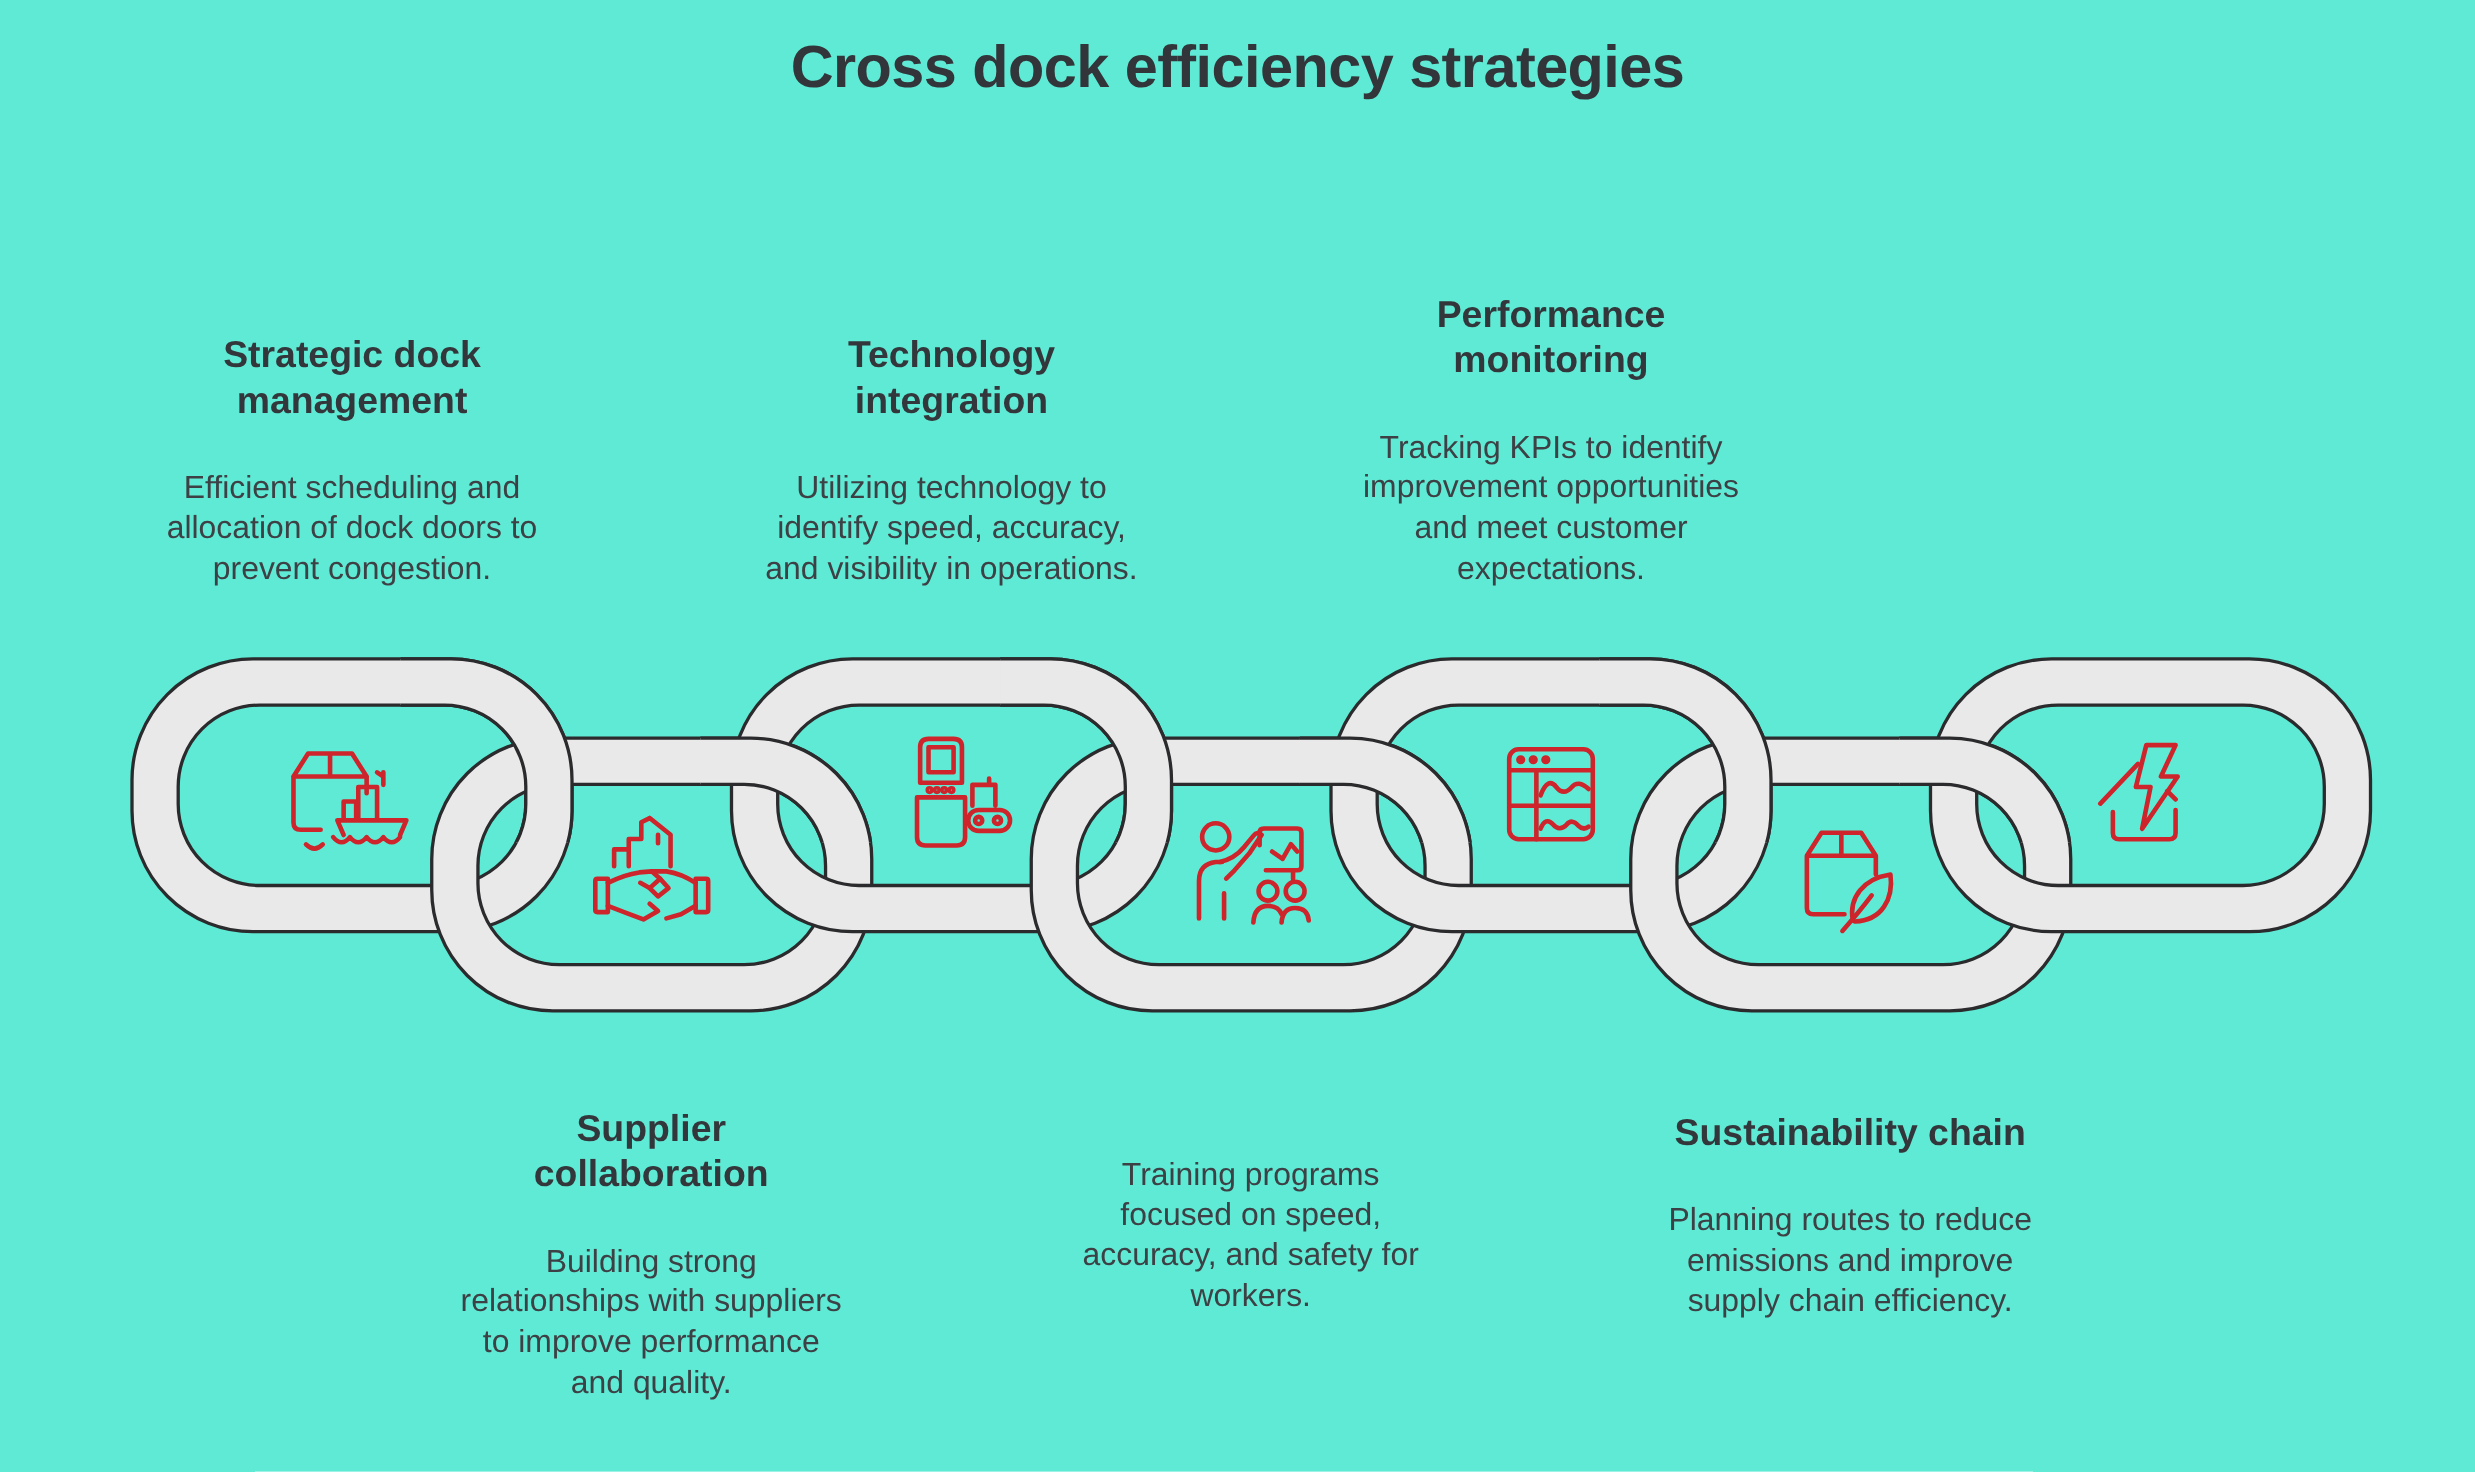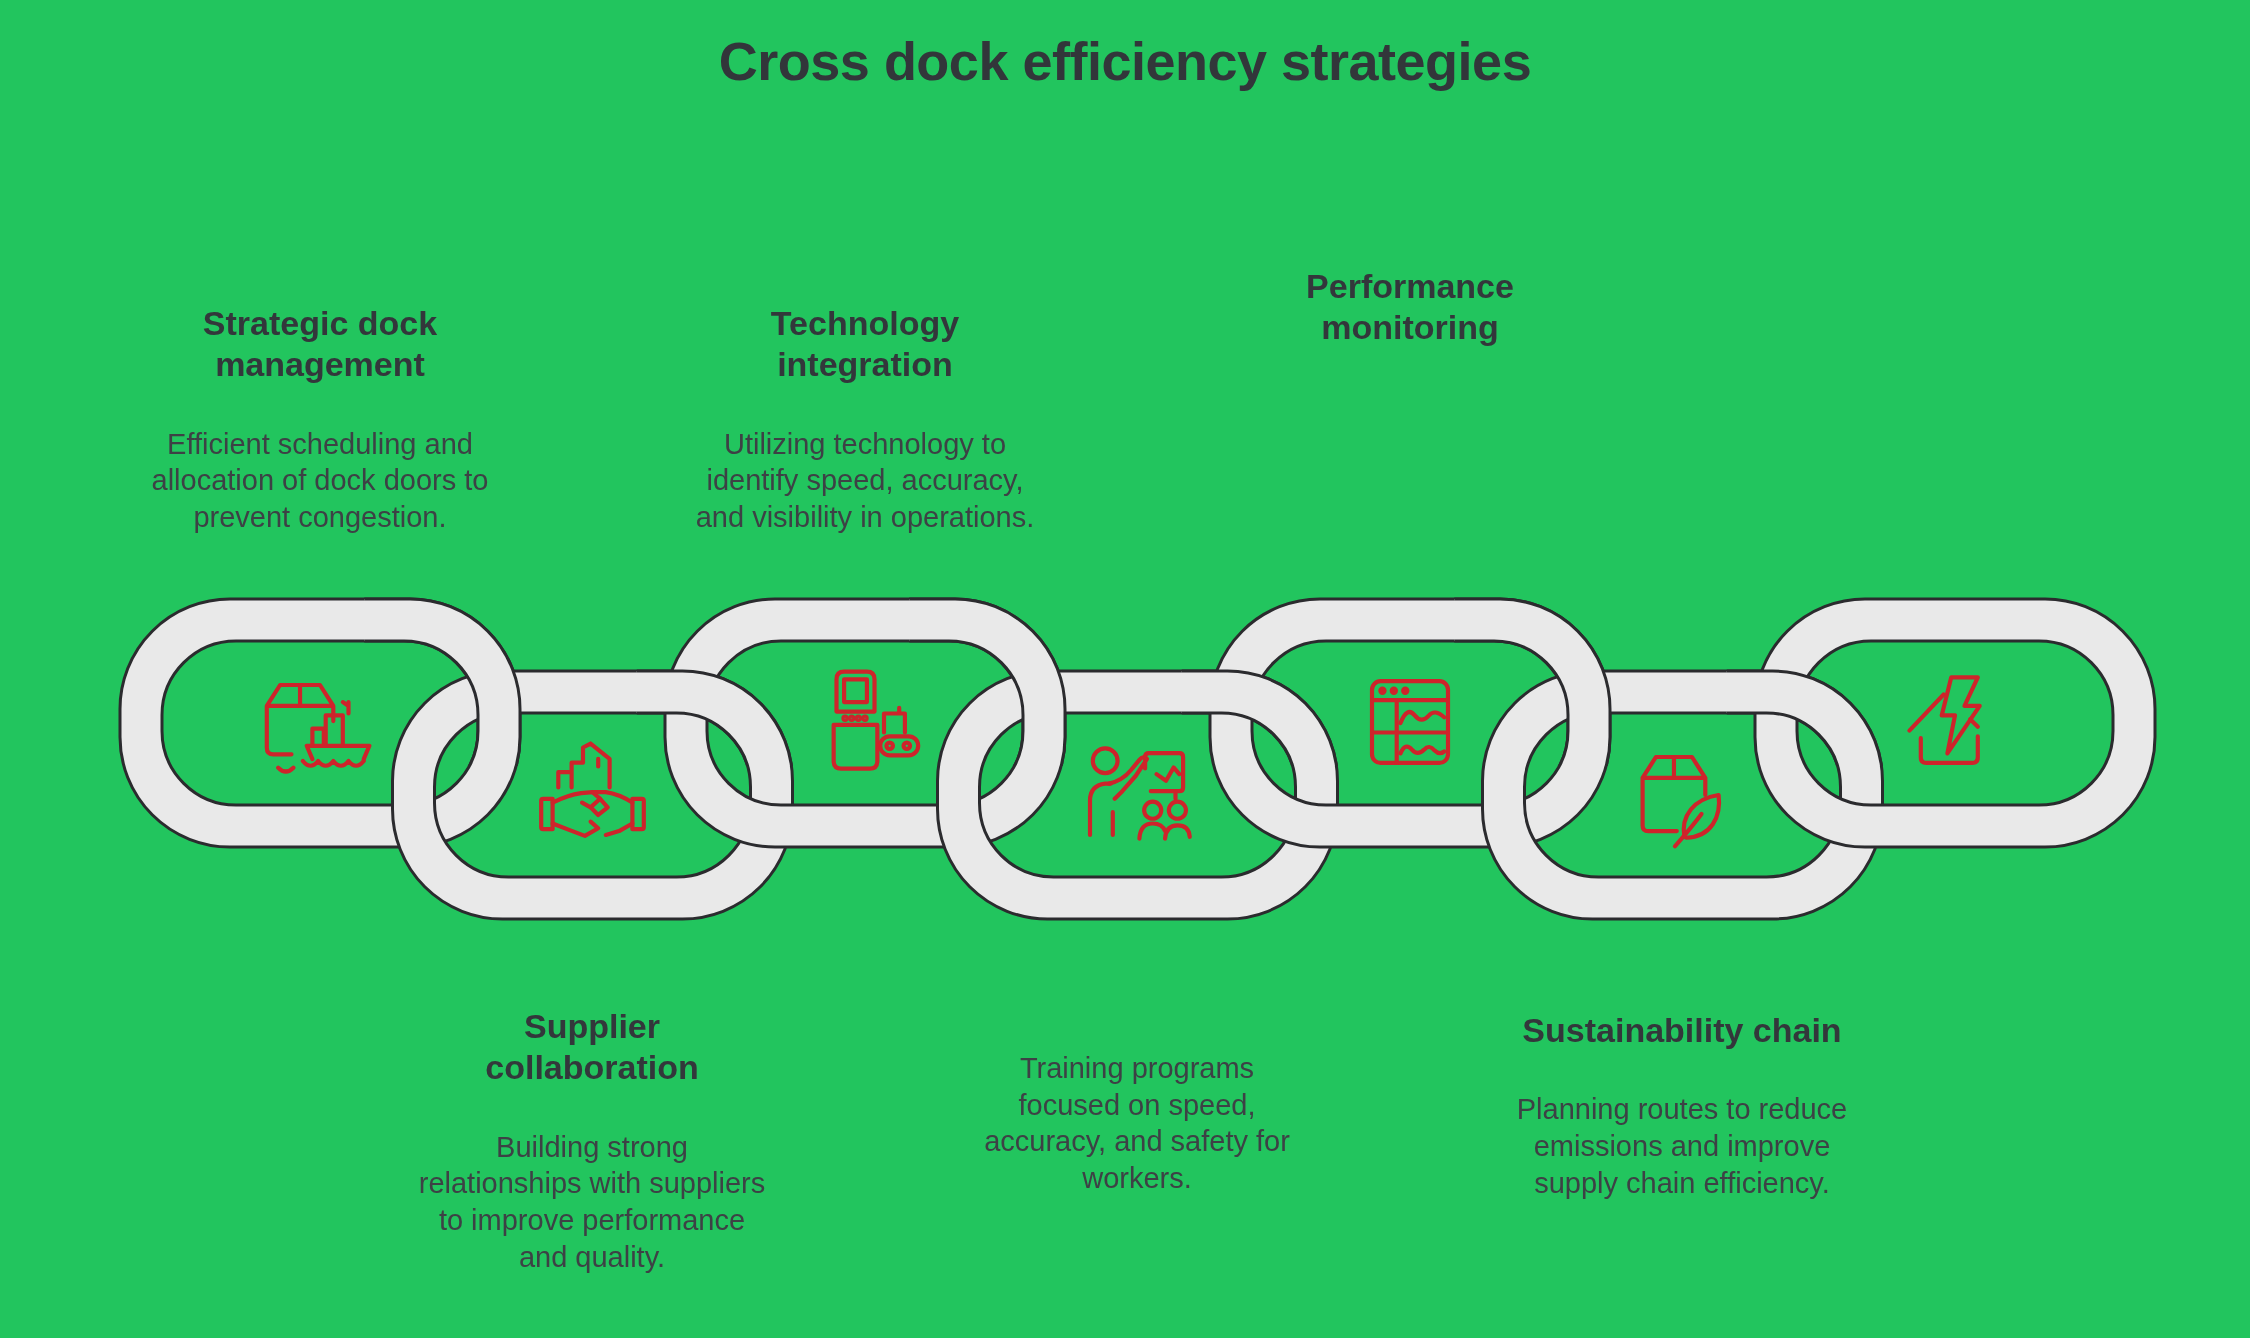--- a/index.html
+++ b/index.html
@@ -1,17 +1,17 @@
 <!DOCTYPE html>
 <html><head>
 <meta charset="utf-8">
 <style>
   html,body{margin:0;padding:0;background:#ffffff;}
   #canvas{
-    position:relative;width:2250px;height:1338px;background:#22c55e;overflow:hidden;
+    position:relative;width:2250px;height:1338px;background:#5eead4;overflow:hidden;
     font-family:"Liberation Sans","DejaVu Sans",sans-serif;
   }
   #title{
     position:absolute;left:0;top:30px;width:2250px;margin:0;
     text-align:center;font-size:54px;font-weight:600;color:#32363a;letter-spacing:-0.5px;
   }
   .item{position:absolute;width:420px;text-align:center;}
   .item h2{
     margin:0 auto;font-size:34px;line-height:1.22;font-weight:600;color:#33373b;
   }
@@ -146,20 +146,21 @@
   <div class="item" style="left:110px;top:303px">
     <h2 style="max-width:320px">Strategic dock management</h2>
     <p style="max-width:368px">Efficient scheduling and allocation of dock doors to prevent congestion.</p>
   </div>
   <div class="item" style="left:655px;top:303px">
     <h2 style="max-width:300px">Technology integration</h2>
     <p style="max-width:345px">Utilizing technology to identify speed, accuracy, and visibility in operations.</p>
   </div>
   <div class="item" style="left:1200px;top:266px">
     <h2 style="max-width:300px">Performance monitoring</h2>
+    <p style="max-width:352px">Tracking KPIs to identify improvement opportunities and meet customer expectations.</p>
   </div>
 
   <div class="item" style="left:382px;top:1006px">
     <h2 style="max-width:280px">Supplier collaboration</h2>
     <p style="max-width:355px">Building strong relationships with suppliers to improve performance and quality.</p>
   </div>
   <div class="item" style="left:927px;top:1010px">
     <p style="max-width:330px">Training programs focused on speed, accuracy, and safety for workers.</p>
   </div>
   <div class="item" style="left:1472px;top:1010px">

